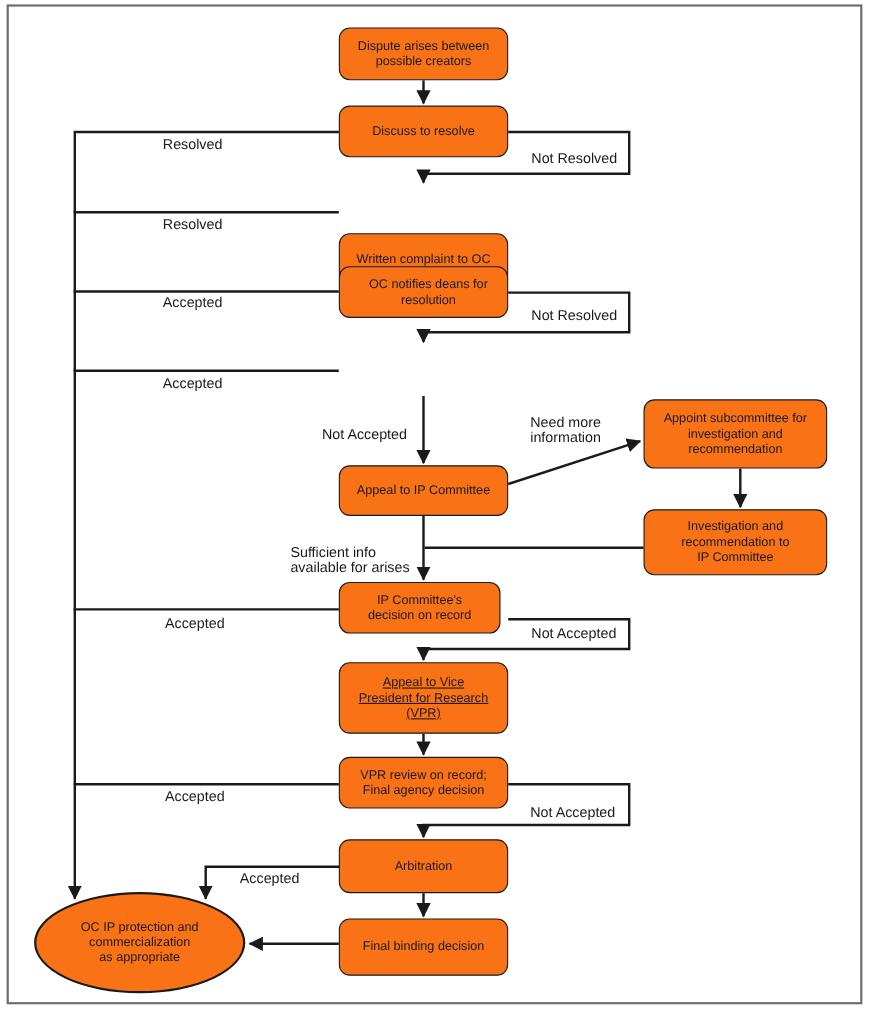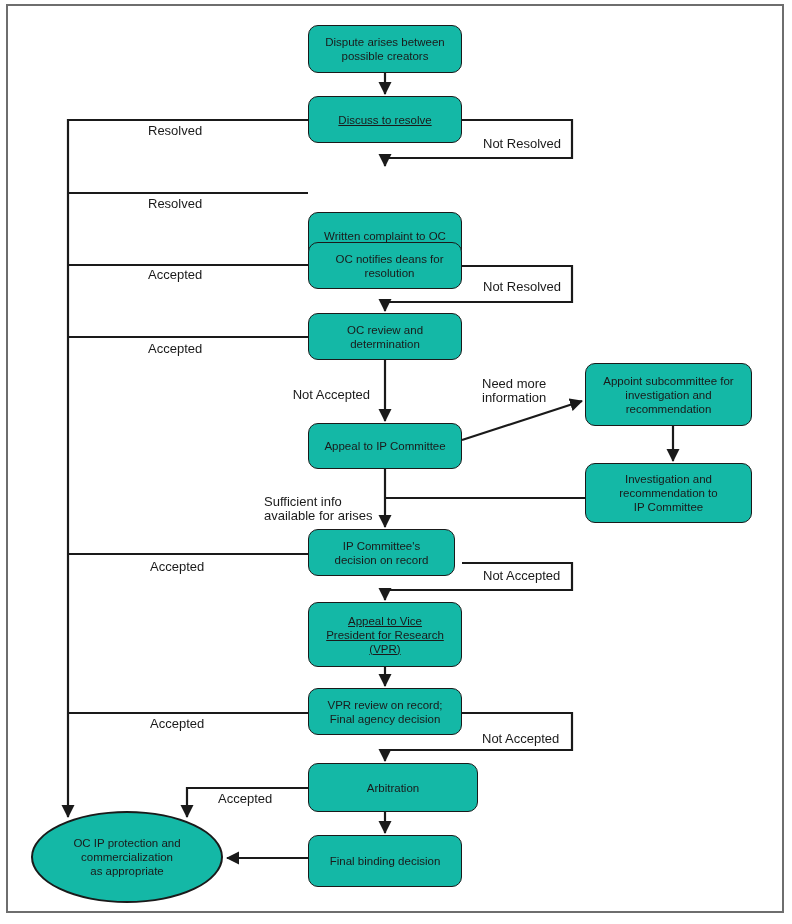--- a/index.html
+++ b/index.html
@@ -6,21 +6,21 @@
   .canvas{
     position:relative;width:792px;height:924px;background:#ffffff;
     font-family:"Liberation Sans", sans-serif;color:#1a1a1a;overflow:hidden;
   }
   .frame{
     position:absolute;left:6px;top:4px;width:778px;height:909px;
     border:2px solid #6e6e6e;box-sizing:border-box;pointer-events:none;
   }
   svg.wires{position:absolute;left:0;top:0;width:792px;height:924px;}
   .node{
-    position:absolute;box-sizing:border-box;background:#14b8a6;
+    position:absolute;box-sizing:border-box;background:#f97316;
     border:1.6px solid #1a1a1a;border-radius:10px;
     display:flex;align-items:center;justify-content:center;text-align:center;
     font-size:11.5px;line-height:14px;white-space:pre-line;padding:2px 6px;
   }
   .node.ellipse{border-radius:50%;border-width:2px;}
   .elabel{
     position:absolute;font-size:13px;line-height:13.5px;white-space:pre-line;
   }
   .elabel.right{text-align:right;}
 </style>
@@ -55,41 +55,39 @@
       <line x1="308" y1="193" x2="67" y2="193"></line>
       <line x1="308" y1="265" x2="67" y2="265"></line>
       <line x1="308" y1="337" x2="67" y2="337"></line>
       <line x1="308" y1="554" x2="67" y2="554"></line>
       <line x1="308" y1="713" x2="67" y2="713"></line>
     </g>
   </svg>
 
   <div class="node" style="left:308px;top:25px;width:154px;height:48px;">Dispute arises between
 possible creators</div>
-  <div class="node" style="left:308px;top:96px;width:154px;height:47px;text-decoration:underline;">Discuss to resolve</div>
+  <div class="node" style="left:308px;top:96px;width:154px;height:47px;">Discuss to resolve</div>
   <div class="node" style="left:308px;top:168px;width:154px;height:47px;margin-top:44px;">Written complaint to OC</div>
   <div class="node" style="left:308px;top:242px;width:154px;height:47px;padding-left:15px;">OC notifies deans for
 resolution</div>
-  <div class="node" style="left:308px;top:313px;width:154px;height:47px;">OC review and
-determination</div>
   <div class="node" style="left:308px;top:423px;width:154px;height:46px;">Appeal to IP Committee</div>
   <div class="node" style="left:585px;top:363px;width:167px;height:63px;">Appoint subcommittee for
 investigation and
 recommendation</div>
   <div class="node" style="left:585px;top:463px;width:167px;height:60px;">Investigation and
 recommendation to
 IP Committee</div>
   <div class="node" style="left:308px;top:529px;width:147px;height:47px;">IP Committee's
 decision on record</div>
   <div class="node" style="left:308px;top:602px;width:154px;height:65px;text-decoration:underline;">Appeal to Vice
 President for Research
 (VPR)</div>
   <div class="node" style="left:308px;top:688px;width:154px;height:47px;">VPR review on record;
 Final agency decision</div>
-  <div class="node" style="left:308px;top:763px;width:170px;height:49px;">Arbitration</div>
+  <div class="node" style="left:308px;top:763px;width:154px;height:49px;">Arbitration</div>
   <div class="node" style="left:308px;top:835px;width:154px;height:52px;">Final binding decision</div>
   <div class="node ellipse" style="left:31px;top:811px;width:192px;height:92px;">OC IP protection and
 commercialization
 as appropriate</div>
 
   <div class="elabel" style="left:148px;top:124px;">Resolved</div>
   <div class="elabel" style="left:148px;top:197px;">Resolved</div>
   <div class="elabel" style="left:148px;top:268px;">Accepted</div>
   <div class="elabel" style="left:148px;top:342px;">Accepted</div>
   <div class="elabel" style="left:150px;top:560px;">Accepted</div>

